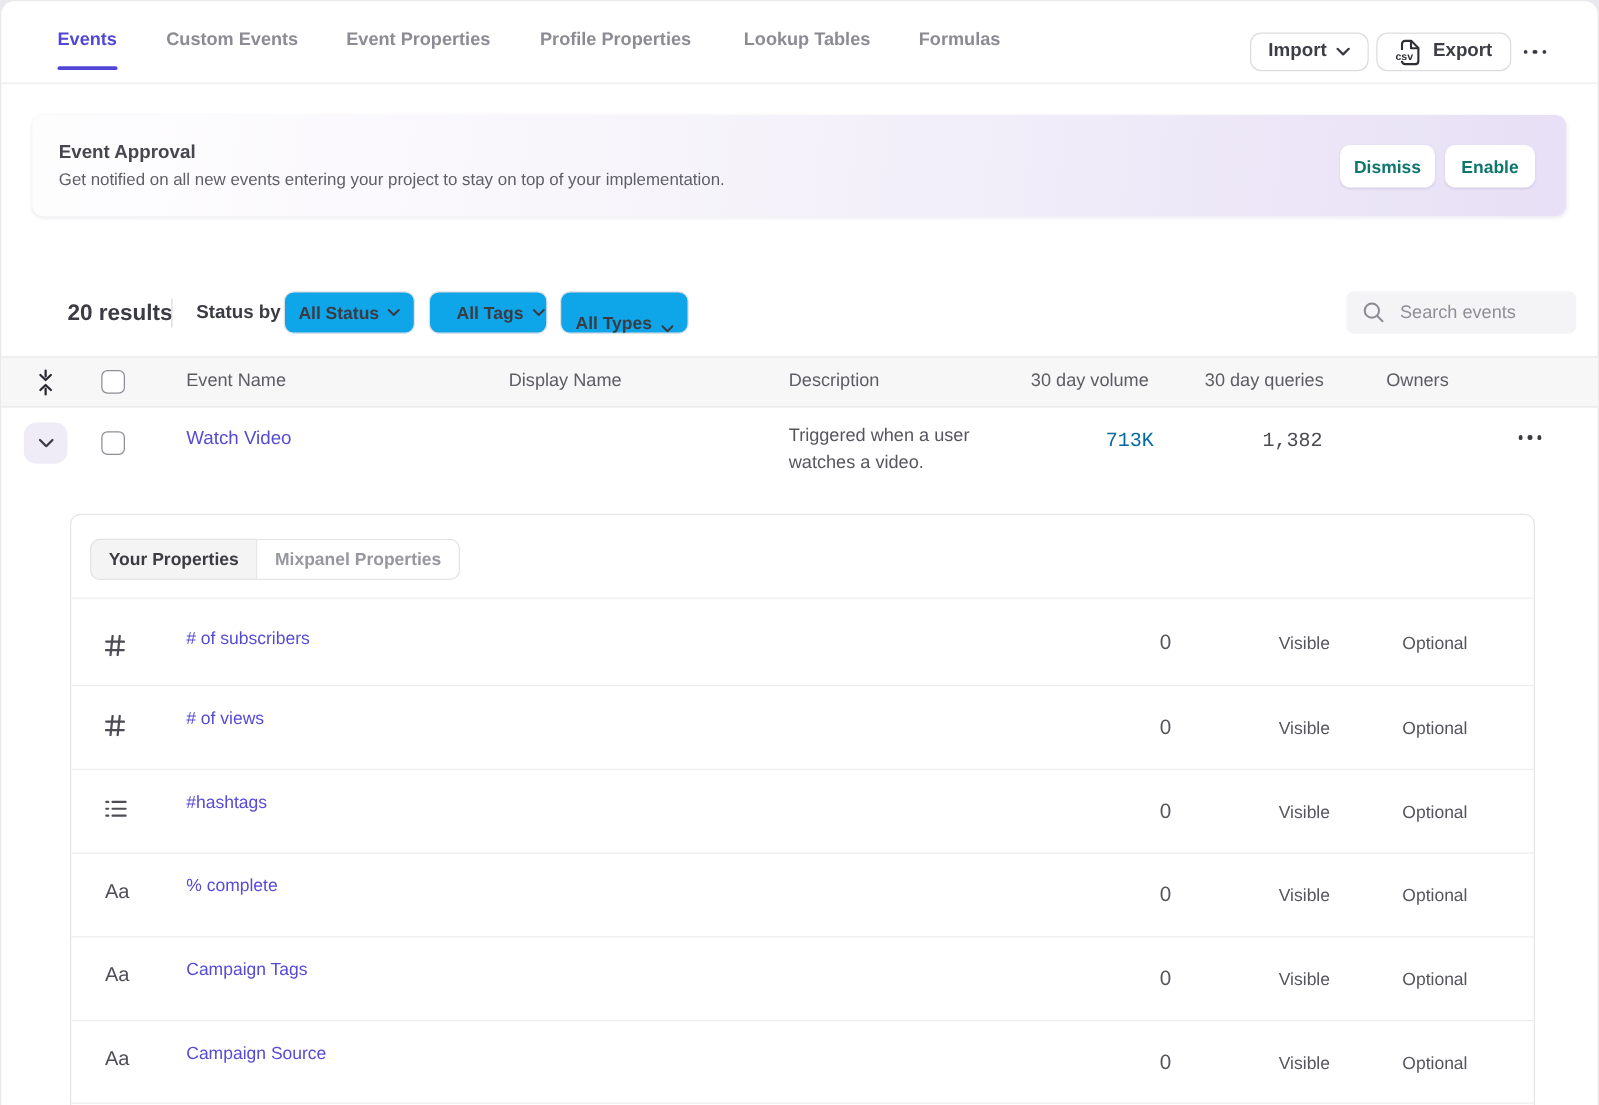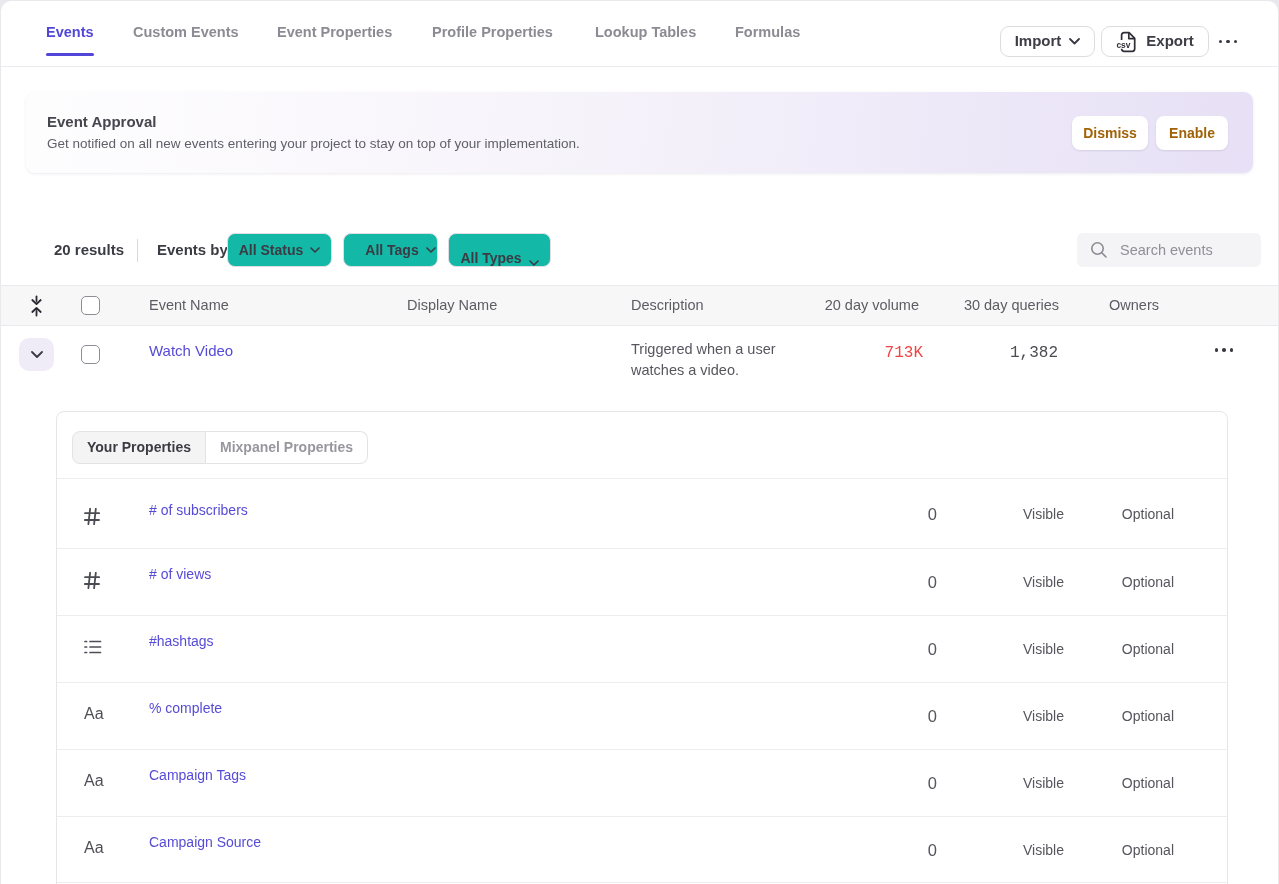--- a/index.html
+++ b/index.html
@@ -28,34 +28,34 @@
 .dots i { width:3.6px; height:3.6px; border-radius:50%; background:#3a3a42; margin:0 1.9px; }
 #nav-dots { margin-right:39px; }
 
 
 .banner { position:absolute; left:25px; top:91px; width:1227px; height:81px;
   border-radius:9px; background:linear-gradient(96deg,#fefdfe 0%, #f7f5fb 40%, #e7e0f6 100%);
   box-shadow:0 1px 3px rgba(60,50,90,0.10); }
 .banner h3 { position:absolute; left:21px; top:21px; font-size:15px; font-weight:700; color:#46464f; }
 .banner p { position:absolute; left:21px; top:44px; font-size:13.5px; color:#5f5f68; }
 .bbtn { position:absolute; top:24px; height:34px; background:#fff; border:none; border-radius:8px;
-  font-size:14px; font-weight:600; color:#a16207; line-height:34px; text-align:center;
+  font-size:14px; font-weight:600; color:#0f766e; line-height:34px; text-align:center;
   box-shadow:0 1px 2px rgba(60,50,90,0.12); }
 #btn-dismiss { right:105px; width:76px; }
 #btn-enable { right:25px; width:72px; }
 
 
 .filters { position:absolute; left:0; top:232px; width:100%; height:34px; }
-.filters .results { position:absolute; left:53px; top:0; line-height:34px; font-size:15px;
+.filters .results { position:absolute; left:53px; top:0; line-height:34px; font-size:18px;
   font-weight:600; color:#3b3b44; }
 .filters .divider { position:absolute; left:136px; top:6px; width:1px; height:23px; background:#d9d9dd; }
 .filters .fby { position:absolute; left:156px; top:0; line-height:34px; font-size:15px;
   font-weight:600; color:#3b3b44; }
 .fbtn { position:absolute; top:0; height:34px; border:1px solid #dfdfe3; border-radius:8px;
-  background:#14b8a6; font-size:14px; font-weight:600; color:#3b3b44;
+  background:#0ea5e9; font-size:14px; font-weight:600; color:#3b3b44;
   display:inline-flex; align-items:center; justify-content:center; }
 #f-status { left:226px; width:105px; }
 #f-tags   { left:342px; width:95px;padding-left:20px; }
 #f-types  { left:447px; width:103px;align-items:flex-end; }
 .search { position:absolute; left:1076px; top:0; width:184px; height:34px; background:#f4f4f6;
   border-radius:6px; }
 .search svg { position:absolute; left:13px; top:8px; }
 .search span { position:absolute; left:43px; top:0; line-height:34px; font-size:14.5px; color:#8f8f97; }
 
 
@@ -136,21 +136,21 @@
   <div class="banner">
     <h3>Event Approval</h3>
     <p>Get notified on all new events entering your project to stay on top of your implementation.</p>
     <div class="bbtn" id="btn-dismiss">Dismiss</div>
     <div class="bbtn" id="btn-enable">Enable</div>
   </div>
 
   <div class="filters">
     <div class="results">20 results</div>
     <div class="divider"></div>
-    <div class="fby">Events by</div>
+    <div class="fby">Status by</div>
     <div class="fbtn" id="f-status">All Status
       <svg class="chev" width="10" height="6" viewBox="0 0 10 6" style="margin-left:7px">
           <path d="M1 1l4 4 4-4" fill="none" stroke="#3a3a42" stroke-width="1.6" stroke-linecap="round" stroke-linejoin="round"></path>
         </svg></div>
     <div class="fbtn" id="f-tags">All Tags
       <svg class="chev" width="10" height="6" viewBox="0 0 10 6" style="margin-left:7px">
           <path d="M1 1l4 4 4-4" fill="none" stroke="#3a3a42" stroke-width="1.6" stroke-linecap="round" stroke-linejoin="round"></path>
         </svg></div>
     <div class="fbtn" id="f-types">All Types
       <svg class="chev" width="10" height="6" viewBox="0 0 10 6" style="margin-left:7px">
@@ -171,35 +171,35 @@
         <path d="M6.5 1.5v4.6"></path>
           <path d="M2.3 5l4.2 4 4.2-4"></path>
         <path d="M6.5 20.5v-4.6"></path>
           <path d="M2.3 17l4.2-4 4.2 4"></path>
       </g>
     </svg>
     <div class="cb" style="left:80px; top:10px;"></div>
     <div style="left:148px;">Event Name</div>
     <div style="left:406px;">Display Name</div>
     <div style="left:630px;">Description</div>
-    <div style="right:359px;">20 day volume</div>
+    <div style="right:359px;">30 day volume</div>
     <div style="right:219px;">30 day queries</div>
     <div style="left:1108px;">Owners</div>
   </div>
 
   <div class="trow">
     <div class="expbtn">
       <svg width="12" height="7" viewBox="0 0 12 7">
           <path d="M1 1l5 5 5-5" fill="none" stroke="#3a3a42" stroke-width="1.8" stroke-linecap="round" stroke-linejoin="round"></path>
         </svg>
     </div>
     <div class="cb" style="left:80px; top:19px;"></div>
     <div class="link" style="position:absolute; left:148px; top:16px; font-size:15px;">Watch Video</div>
     <div style="position:absolute; left:630px; top:13px; line-height:20.5px; color:#56565e;">Triggered when a user<br>watches a video.</div>
-    <div class="mono" style="position:absolute; right:355px; top:18px; font-size:16px; color:#ef4444;">713K</div>
+    <div class="mono" style="position:absolute; right:355px; top:18px; font-size:16px; color:#0369a1;">713K</div>
     <div class="mono" style="position:absolute; right:220px; top:18px; font-size:16px; color:#4b4b52;">1,382</div>
     <div class="dots" style="position:absolute; right:43px; top:22px;">
         <i></i>
         <i></i>
         <i></i>
       </div>
   </div>
 
   <div class="panel">
     <div class="ptabs">

